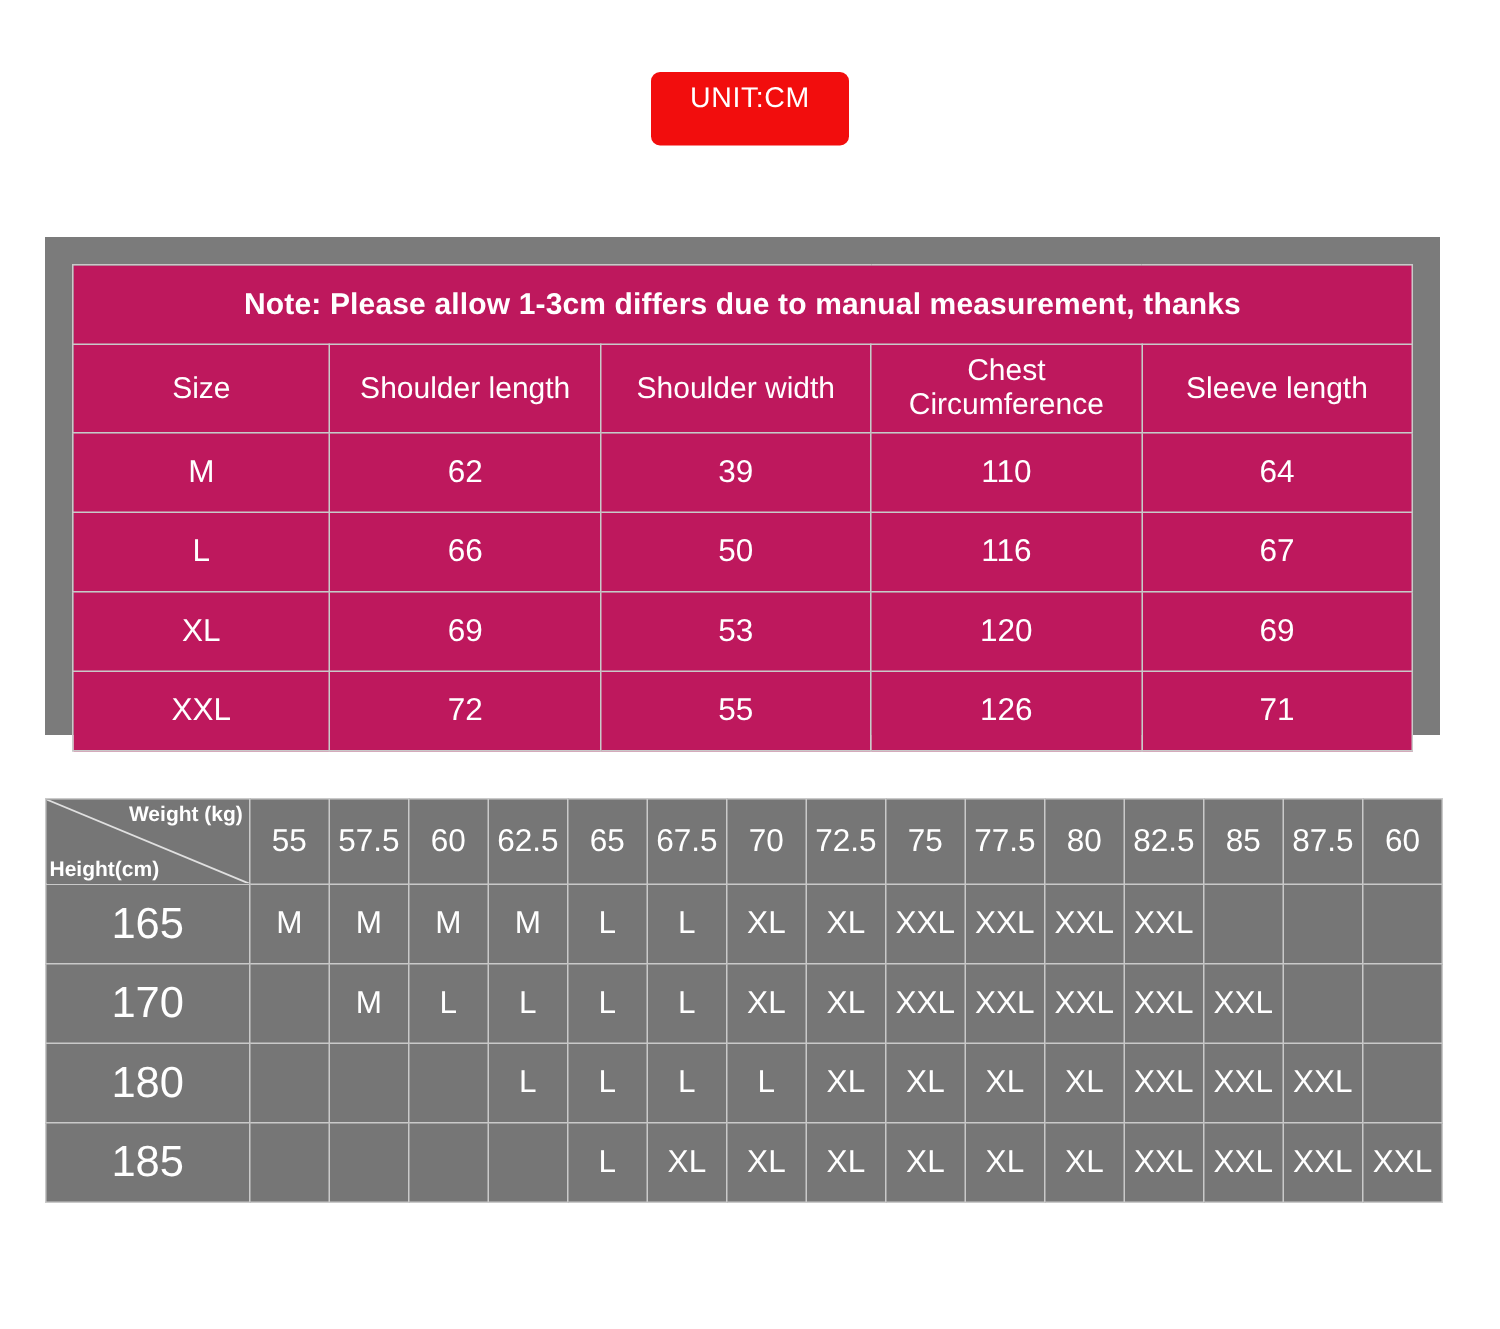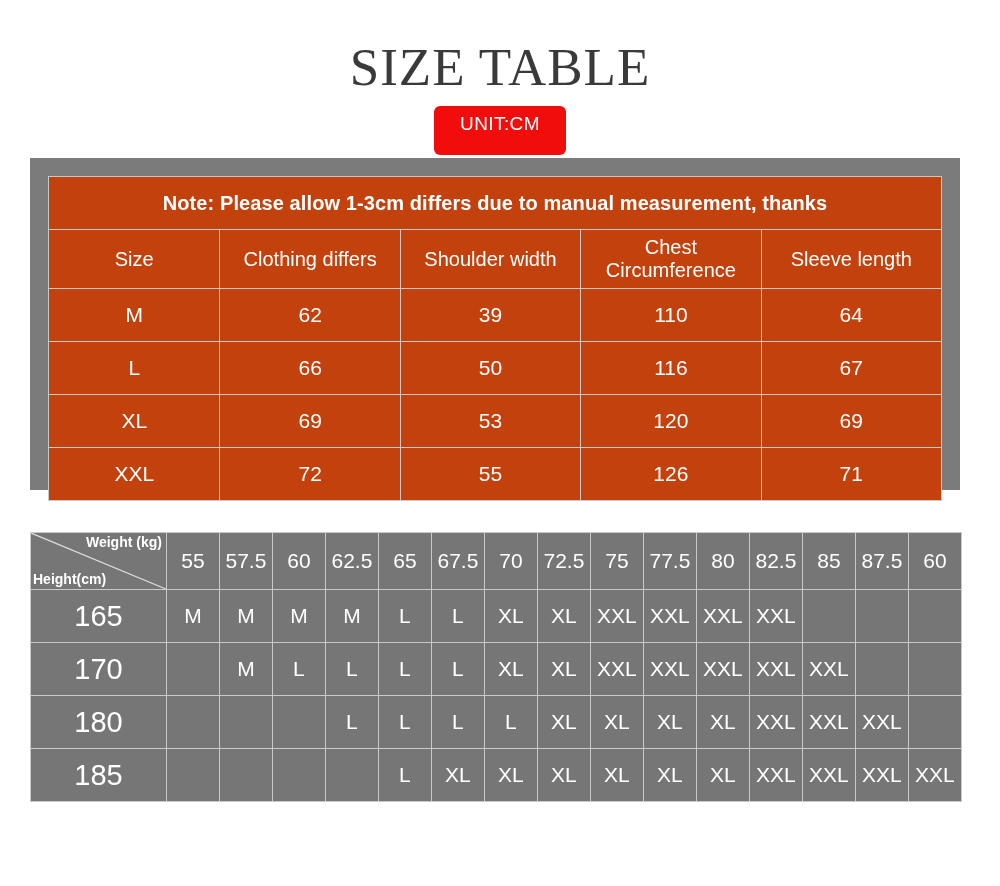--- a/index.html
+++ b/index.html
@@ -64,21 +64,21 @@
     height: 100%;
     border-collapse: collapse;
     table-layout: fixed;
   }
   table.measure td {
     border: 1px solid #c9c9c9;
     color: #ffffff;
     text-align: center;
     vertical-align: middle;
     font-size: 20px;
-    background: #c2410c;
+    background: #be185d;
   }
   td.note-cell {
     font-size: 19px;
     font-weight: bold;
     height: 50px;
     letter-spacing: 0.1px;
   }
   table.measure td.head-cell {
     font-size: 20px;
     height: 56px;
@@ -156,42 +156,41 @@
     line-height: 16px;
   }
   .col-corner { width: 14.6%; }
 </style>
 </head>
 <body>
 
 <div class="page">
 
   <div class="header">
-    <h1 class="page-title">SIZE TABLE</h1>
     <div class="unit-badge-wrap">
       <span class="unit-badge">UNIT:CM</span>
     </div>
   </div>
 
   <div class="measure-block">
     <table class="measure">
       <colgroup>
         <col class="col-size">
         <col class="col-generic">
         <col class="col-generic">
         <col class="col-generic">
         <col class="col-generic">
       </colgroup>
       <tbody>
         <tr>
           <td class="note-cell" colspan="5">Note: Please allow 1-3cm differs due to manual measurement, thanks</td>
         </tr>
         <tr>
           <td class="head-cell">Size</td>
-          <td class="head-cell">Clothing differs</td>
+          <td class="head-cell">Shoulder length</td>
           <td class="head-cell">Shoulder width</td>
           <td class="head-cell">
             <span>Chest</span><br>
             <span>Circumference</span>
           </td>
           <td class="head-cell">Sleeve length</td>
         </tr>
         <tr class="data-row">
           <td class="size-cell">M</td>
           <td>62</td>

